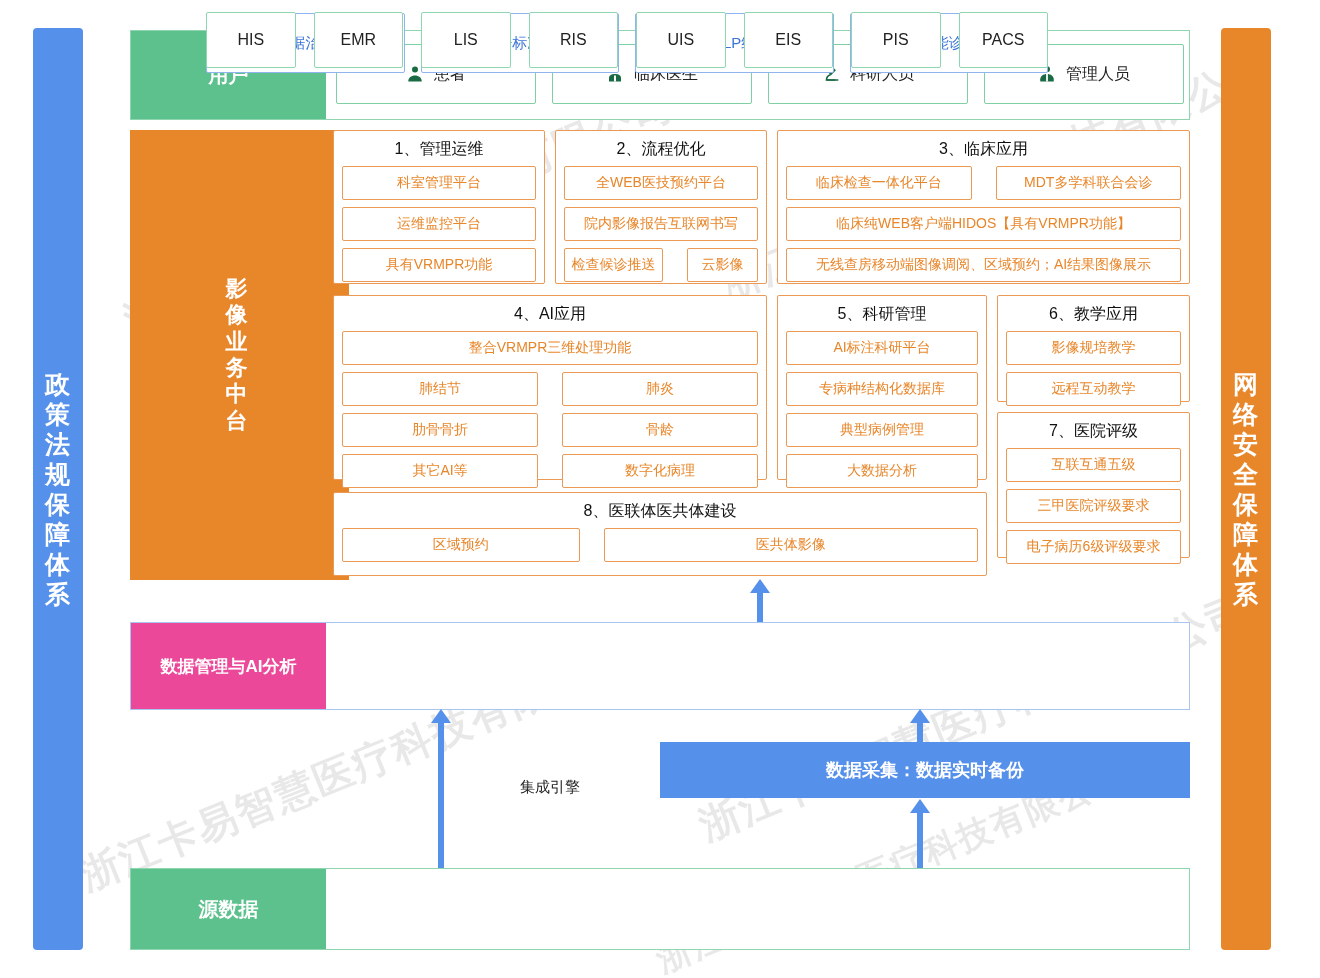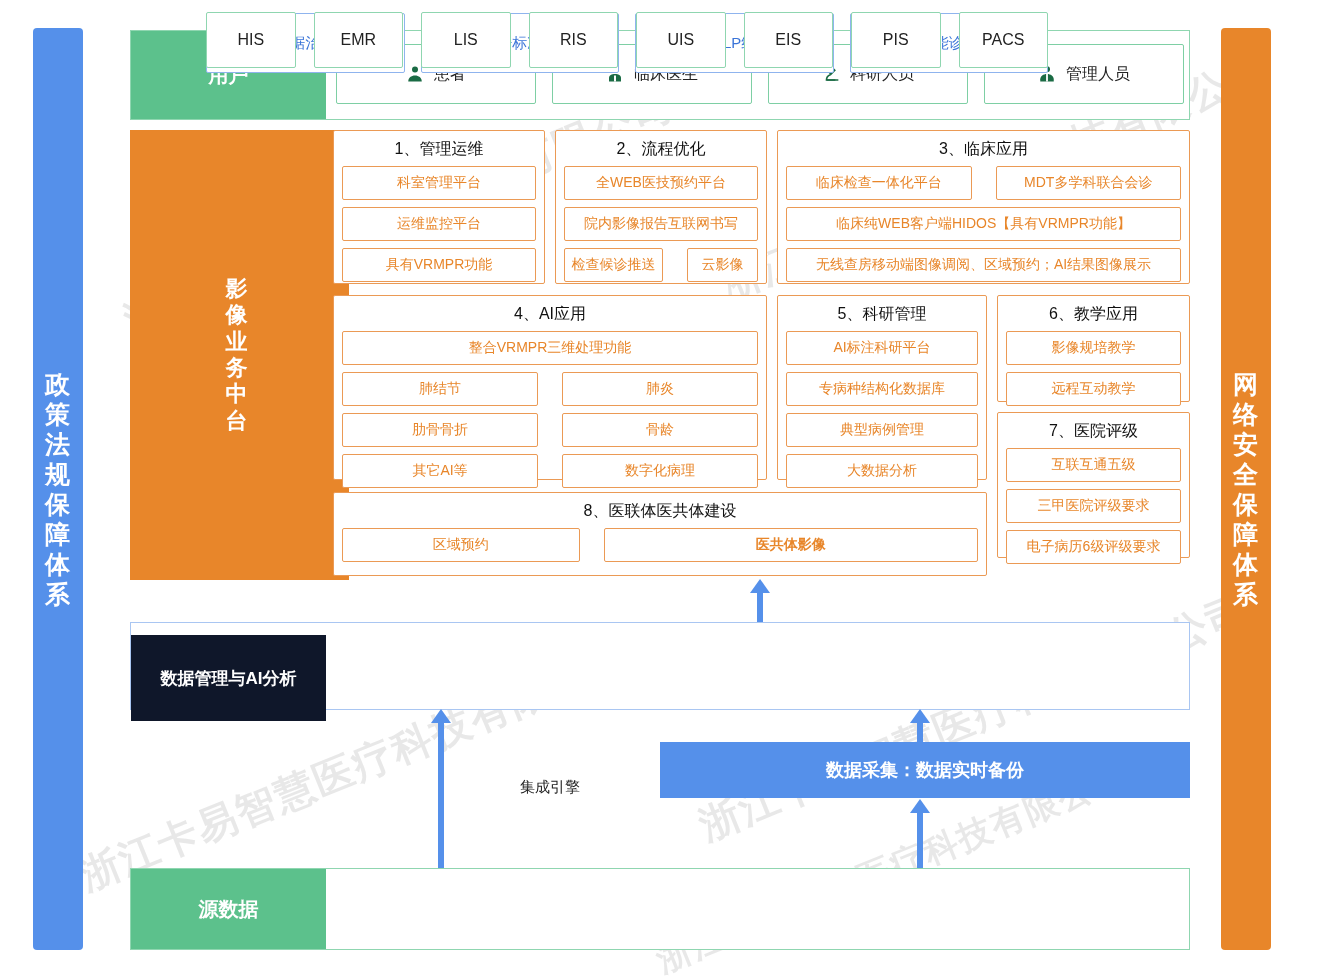--- a/index.html
+++ b/index.html
@@ -98,22 +98,22 @@
   .chip-row{display:flex;gap:24px;margin-bottom:7px;}
   .chip-row:last-child{margin-bottom:0;}
   .chip-row .chip{flex:1;margin-bottom:0;}
 
   
   .data-row{
     position:absolute;left:130px;top:622px;width:1060px;height:88px;
     border:1px solid #a9c6f2;box-sizing:border-box;background:#fff;
   }
   .data-label{
-    position:absolute;left:0;top:12px;width:195px;height:86px;
-    background:#0f172a;color:#fff;font-size:17px;font-weight:bold;
+    position:absolute;left:0;top:0;width:195px;height:86px;
+    background:#ec4899;color:#fff;font-size:17px;font-weight:bold;
     display:flex;align-items:center;justify-content:center;
   }
   .data-cards{
     position:absolute;left:206px;top:13px;width:842px;height:60px;
     display:flex;gap:16px;
   }
   .data-card{
     flex:1;border:1px solid #8fb4ee;border-radius:2px;background:#fff;
     display:flex;align-items:center;justify-content:center;
     font-size:15px;color:#3a74d8;
@@ -293,21 +293,21 @@
         <div class="sec-title">7、医院评级</div>
         <div class="chip">互联互通五级</div>
         <div class="chip">三甲医院评级要求</div>
         <div class="chip">电子病历6级评级要求</div>
       </div>
 
       <div class="sec" style="left:0;top:362px;width:654px;height:84px;">
         <div class="sec-title">8、医联体医共体建设</div>
         <div class="chip-row">
           <div class="chip">区域预约</div>
-          <div class="chip" style="flex:1.6;font-weight:bold;">医共体影像</div>
+          <div class="chip" style="flex:1.6;">医共体影像</div>
         </div>
       </div>
 
     </div>
   </div>
 
   <div class="arrow" style="left:757px;top:592px;height:30px;"></div>
 
   <div class="data-row">
     <div class="data-label">数据管理与AI分析</div>

